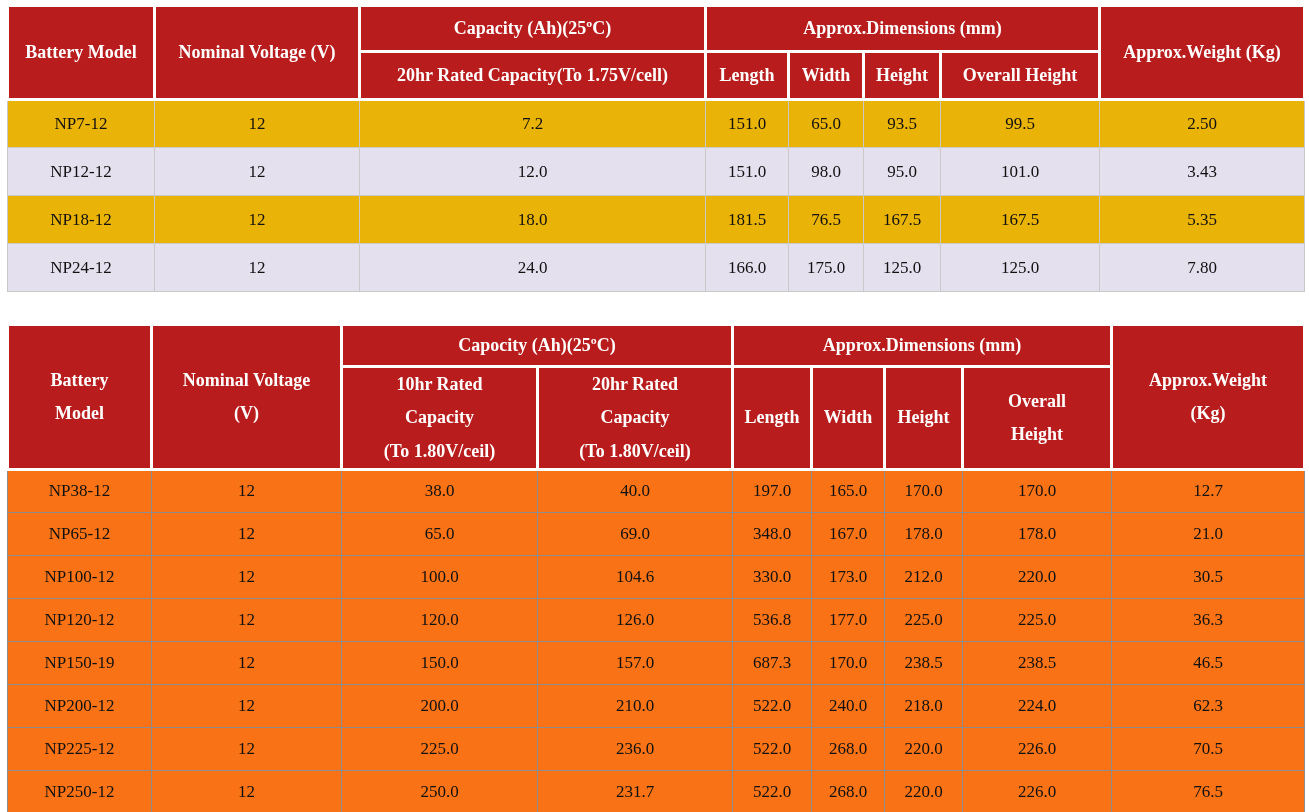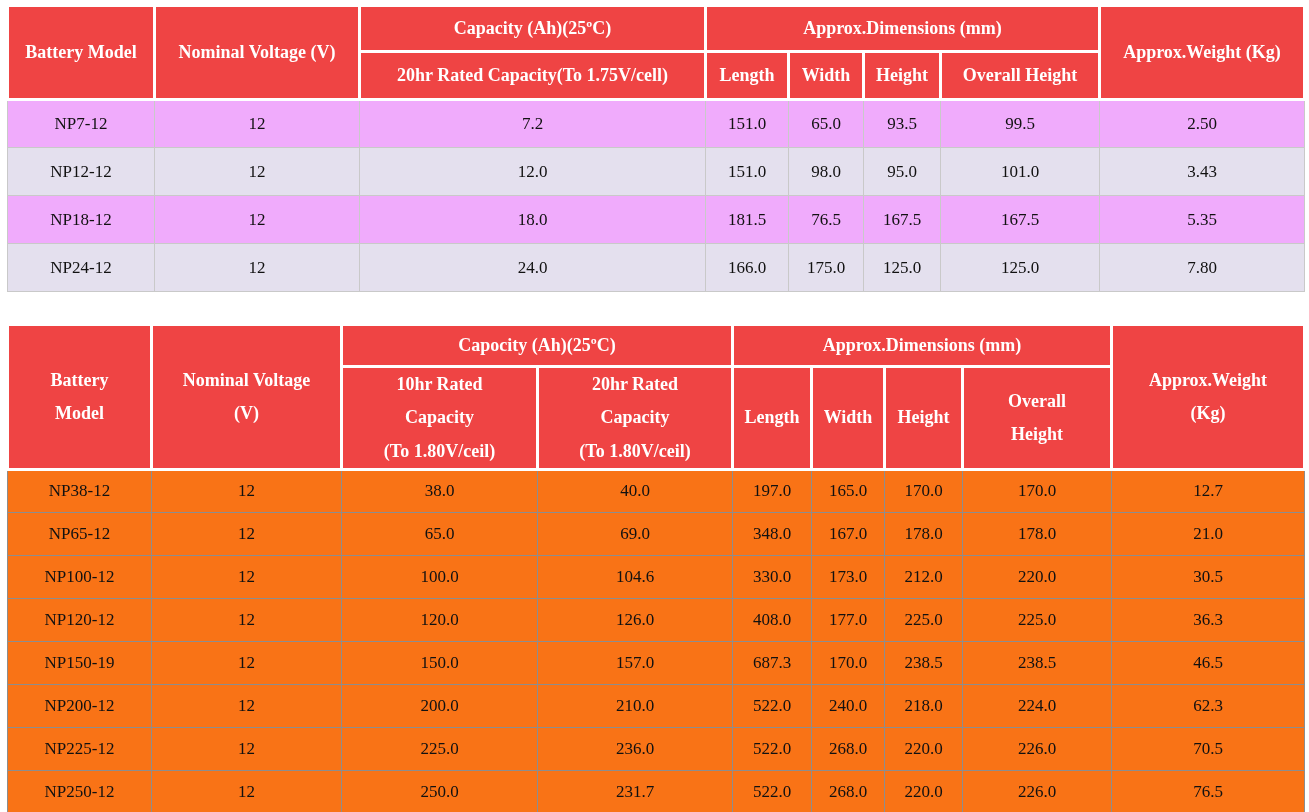--- a/index.html
+++ b/index.html
@@ -10,40 +10,40 @@
     overflow: hidden;
     font-family: "Liberation Serif", "DejaVu Serif", serif;
   }
   .page { padding: 4px 6px 0 6px; }
   table {
     border-collapse: collapse;
     table-layout: fixed;
     width: 1297px;
   }
   th {
-    background: #ef4444;
+    background: #b91c1c;
     color: #ffffff;
     font-weight: bold;
     font-size: 18px;
     border: 3px solid #ffffff;
     text-align: center;
     vertical-align: middle;
     white-space: pre-line;
     line-height: 1.85;
   }
   td {
     font-size: 17px;
     color: #111111;
     text-align: center;
     vertical-align: middle;
     background: transparent;
   }
   .t1 { margin-bottom: 31px; }
   .t1 td { border: 1px solid #c9c9c9; }
-  .t1 tbody tr { background: #f0abfc; height: 48px; }
+  .t1 tbody tr { background: #eab308; height: 48px; }
   .t1 tbody tr:nth-child(even) { background: #e4e0ee; }
   .t1 thead tr.group-row { height: 46px; }
   .t1 thead tr.sub-row { height: 48px; }
   .t2 td { border: 1px solid #8d8d8d; }
   .t2 tbody tr { background: #f97316; height: 43px; }
   .t2 thead tr.group-row { height: 42px; }
   .t2 thead tr.sub-row { height: 102px; }
 </style>
 </head>
 <body>
@@ -190,21 +190,21 @@
           <td>173.0</td>
           <td>212.0</td>
           <td>220.0</td>
           <td>30.5</td>
         </tr>
         <tr>
           <td>NP120-12</td>
           <td>12</td>
           <td>120.0</td>
           <td>126.0</td>
-          <td>408.0</td>
+          <td>536.8</td>
           <td>177.0</td>
           <td>225.0</td>
           <td>225.0</td>
           <td>36.3</td>
         </tr>
         <tr>
           <td>NP150-19</td>
           <td>12</td>
           <td>150.0</td>
           <td>157.0</td>

